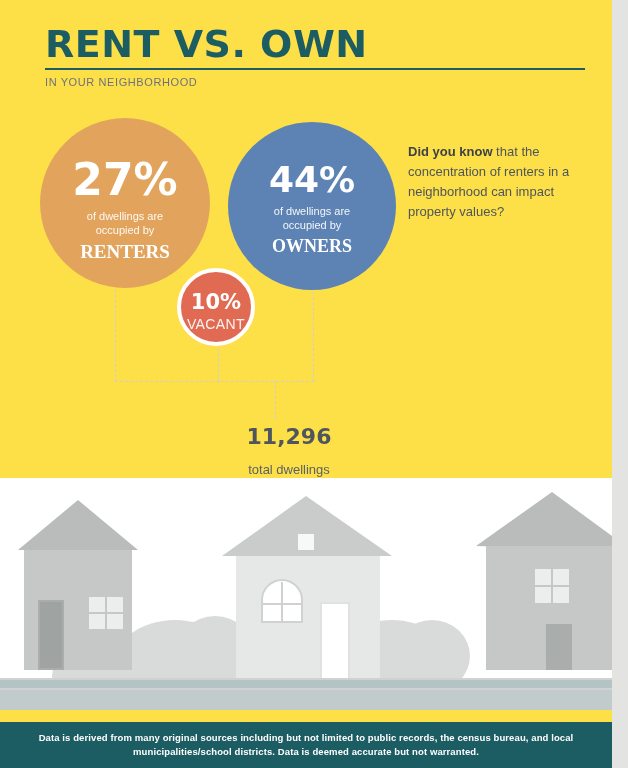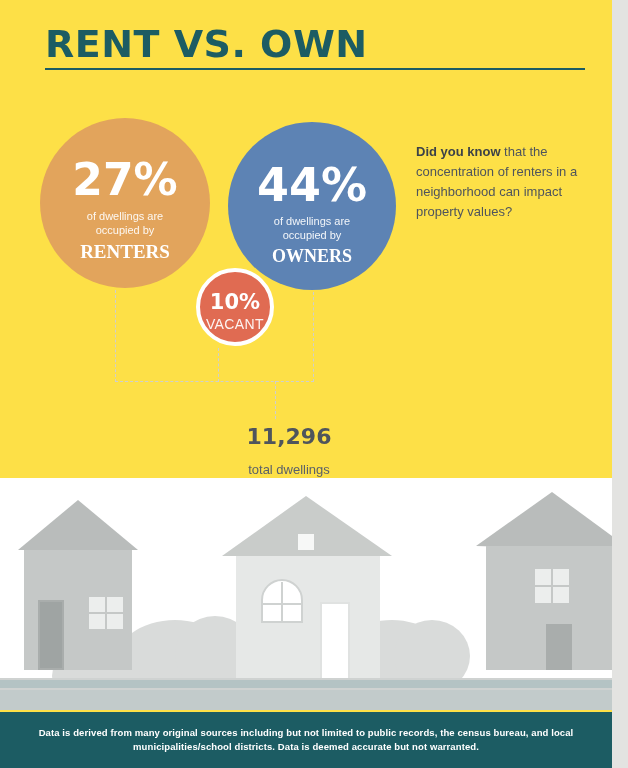--- a/index.html
+++ b/index.html
@@ -85,26 +85,26 @@
   #renters-circle .sub { font-size: 11px; padding-top: 8px; }
   #renters-circle .grp { font-size: 19px; padding-top: 3px; }
 
   #owners-circle {
     left: 228px;
     top: 122px;
     width: 168px;
     height: 168px;
     background: #5d83b4;
   }
-  #owners-circle .pct { font-size: 46px; padding-top: 40px; text-align: center; }
+  #owners-circle .pct { font-size: 36px; padding-top: 40px; text-align: center; }
   #owners-circle .sub { font-size: 11px; padding-top: 7px; }
   #owners-circle .grp { font-size: 18px; padding-top: 3px; }
 
   #vacant-circle {
-    left: 196px;
+    left: 177px;
     top: 268px;
     width: 78px;
     height: 78px;
     background: #e06b52;
     border: 4px solid #ffffff;
   }
   #vacant-circle .pct { font-size: 21px; padding-top: 20px; }
   #vacant-circle .sub { font-size: 14px; letter-spacing: 0.4px; padding-top: 3px; }
 
   
@@ -143,39 +143,39 @@
   
   .factoid {
     position: absolute;
     left: 408px;
     top: 142px;
     width: 172px;
     font-size: 13px;
     line-height: 20px;
     color: #4f555c;
   }
-  .factoid p { margin: 0 0 16px 8px; }
+  .factoid p { margin: 0 0 16px 0; }
   .factoid b { font-weight: bold; color: #3c4248; }
 
   
   #houses {
     position: absolute;
     left: 0;
     top: 478px;
     width: 612px;
     height: 232px;
   }
 
   
   .footer {
     position: absolute;
     left: 0;
     bottom: 0;
     width: 612px;
-    height: 56px;
+    height: 46px;
     background: #1c5c63;
     color: #ffffff;
     display: flex;
     align-items: center;
     justify-content: center;
     text-align: center;
     box-sizing: border-box;
     padding: 0 36px;
   }
   .footer-text {
@@ -194,20 +194,21 @@
   }
 </style>
 </head>
 <body>
 
 <div id="page">
 
   <div class="header">
     <div class="title">RENT VS. OWN</div>
     <div class="title-rule"></div>
+    <div class="subtitle">IN YOUR NEIGHBORHOOD</div>
   </div>
 
   <div class="circle" id="renters-circle">
     <div class="pct">27%</div>
     <div class="sub">of dwellings are<br>occupied by</div>
     <div class="grp">RENTERS</div>
   </div>
 
   <div class="circle" id="owners-circle">
     <div class="pct">44%</div>

